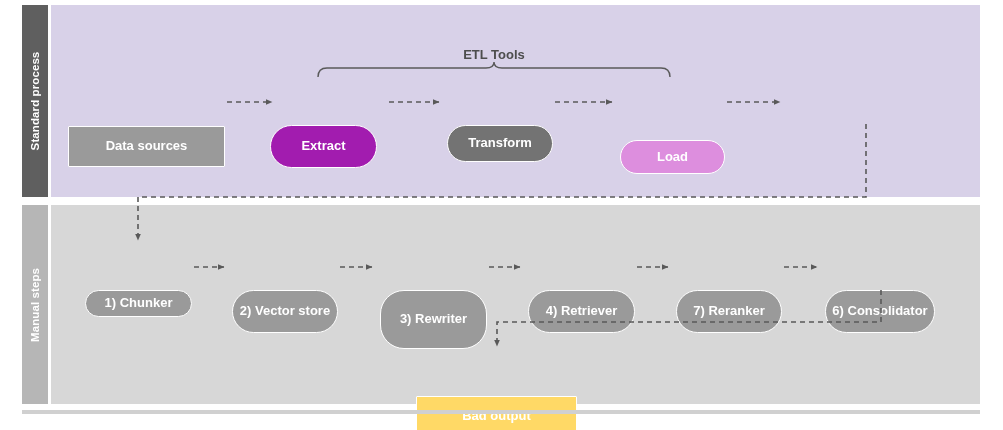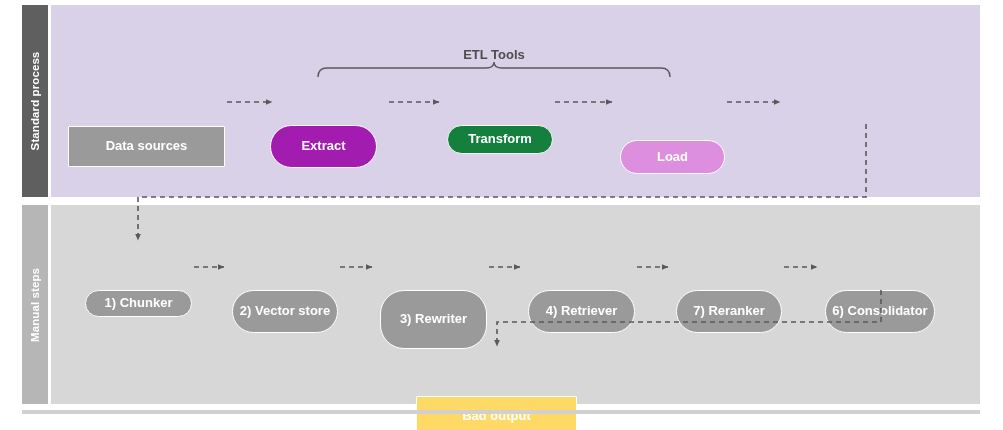--- a/index.html
+++ b/index.html
@@ -93,21 +93,21 @@
   <div class="lane-body" style="left:51px; top:205px; width:929px; height:199px; background:#d7d7d7;"></div>
 
   <div class="bracket-label" style="left:414px; top:47px; width:160px;">ETL Tools</div>
 
   <div class="node rect" style="left:68px; top:82px; width:157px; height:41px; background:#9a9a9a;">
     <span class="node-label">Data sources</span>
   </div>
   <div class="node pill" style="left:270px; top:81px; width:107px; height:43px; background:#a21caf;">
     <span class="node-label">Extract</span>
   </div>
-  <div class="node pill" style="left:447px; top:81px; width:106px; height:29px; background:#15803d;">
+  <div class="node pill" style="left:447px; top:81px; width:106px; height:37px; background:#737373;">
     <span class="node-label">Transform</span>
   </div>
   <div class="node pill" style="left:620px; top:96px; width:105px; height:34px; background:#dd8ede;">
     <span class="node-label">Load</span>
   </div>
 
   <div class="node pill" style="left:85px; top:246px; width:107px; height:27px; background:#9a9a9a;">
     <span class="node-label">1) Chunker</span>
   </div>
   <div class="node pill" style="left:232px; top:246px; width:106px; height:43px; background:#9a9a9a;">

